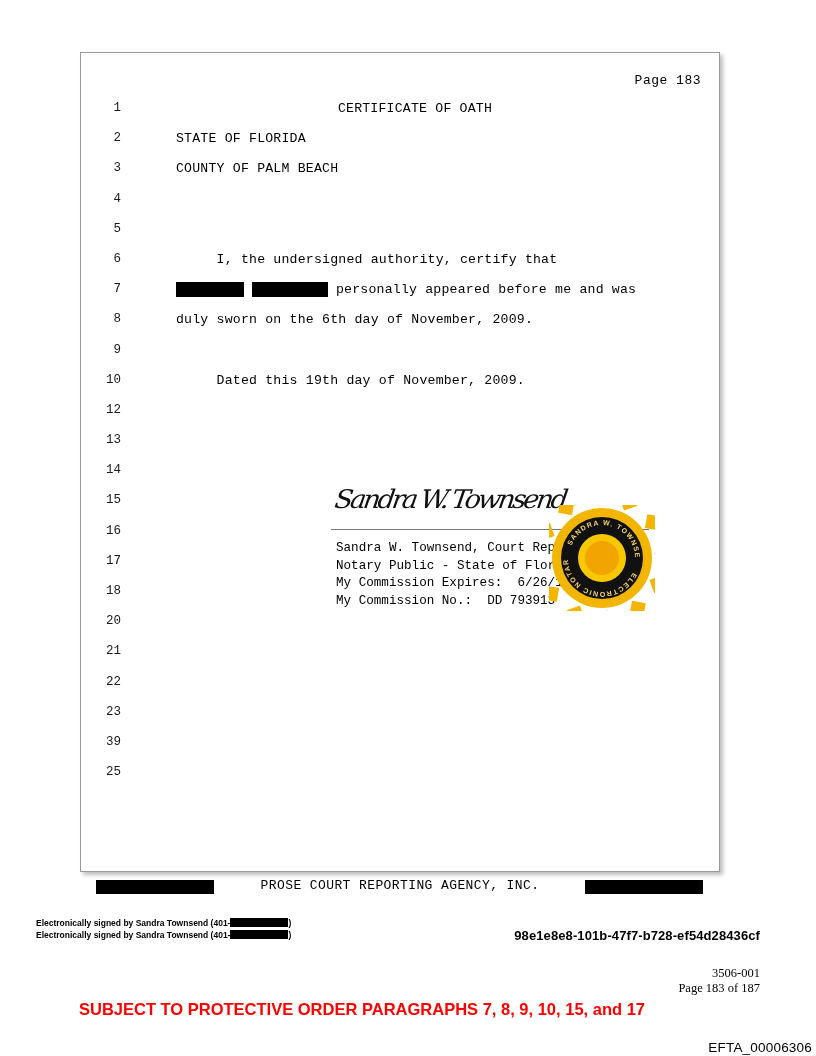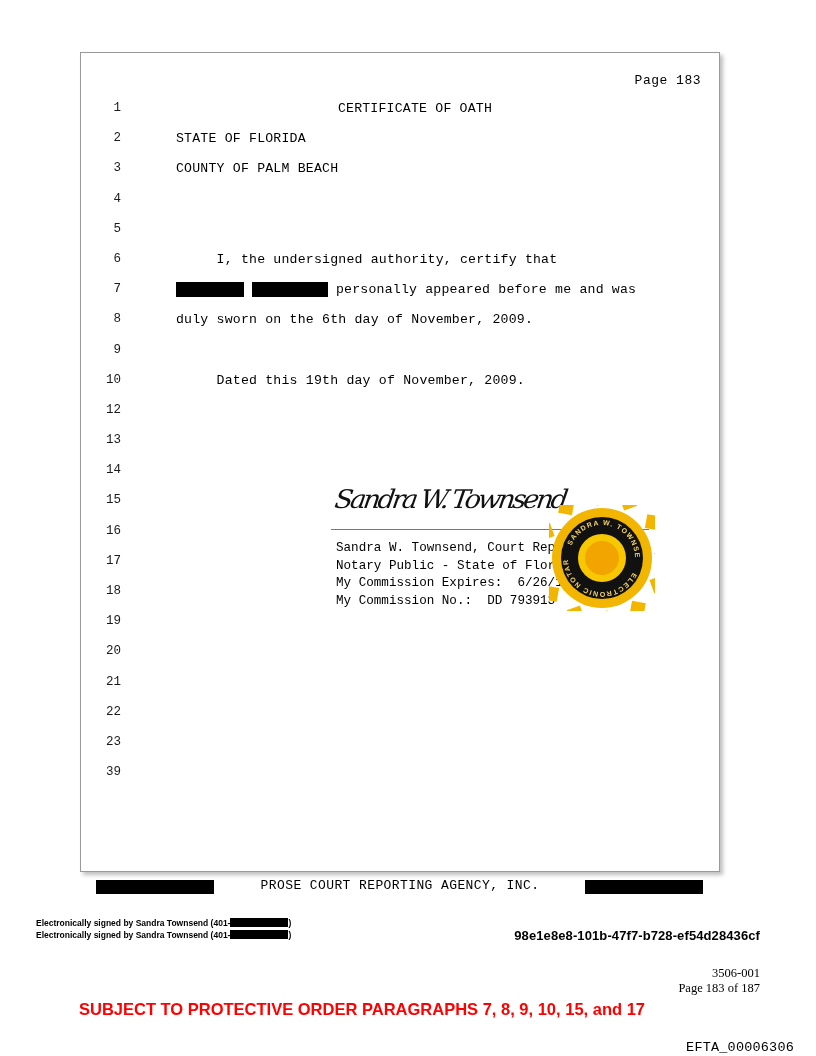--- a/index.html
+++ b/index.html
@@ -214,23 +214,23 @@
     width: 724px;
     text-align: center;
     color: #ff0000;
     font-family: "Liberation Sans", sans-serif;
     font-size: 16.5px;
     font-weight: bold;
   }
 
   .efta {
     position: absolute;
-    right: 22px;
+    right: 4px;
     top: 1040px;
-    font-family: Liberation Mono, monospace;
+    font-family: Liberation Sans, sans-serif;
     font-size: 13.5px;
     letter-spacing: 0.2px;
   }
 </style>
 </head>
 <body>
 
 <div class="sheet">
 
   <div class="page-label">Page 183</div>
@@ -316,24 +316,20 @@
     <div class="line">
       <span class="line-no">17</span>
       <span class="line-text"></span>
     </div>
 
     <div class="line">
       <span class="line-no">18</span>
       <span class="line-text"></span>
     </div>
 
-    <div class="line">
-      <span class="line-no">19</span>
-      <span class="line-text"></span>
-    </div>
 
     <div class="line">
       <span class="line-no">20</span>
       <span class="line-text"></span>
     </div>
 
     <div class="line">
       <span class="line-no">21</span>
       <span class="line-text"></span>
     </div>
@@ -346,20 +342,24 @@
     <div class="line">
       <span class="line-no">23</span>
       <span class="line-text"></span>
     </div>
 
     <div class="line">
       <span class="line-no">39</span>
       <span class="line-text"></span>
     </div>
 
+    <div class="line">
+      <span class="line-no">25</span>
+      <span class="line-text"></span>
+    </div>
 
   </div>
 
   <div class="sig-wrap">
     <div class="sig-script">Sandra W. Townsend</div>
     <div class="sig-rule"></div>
   </div>
 
   <div class="sig-details">Sandra W. Townsend, Court Reporter
 Notary Public - State of Florida

